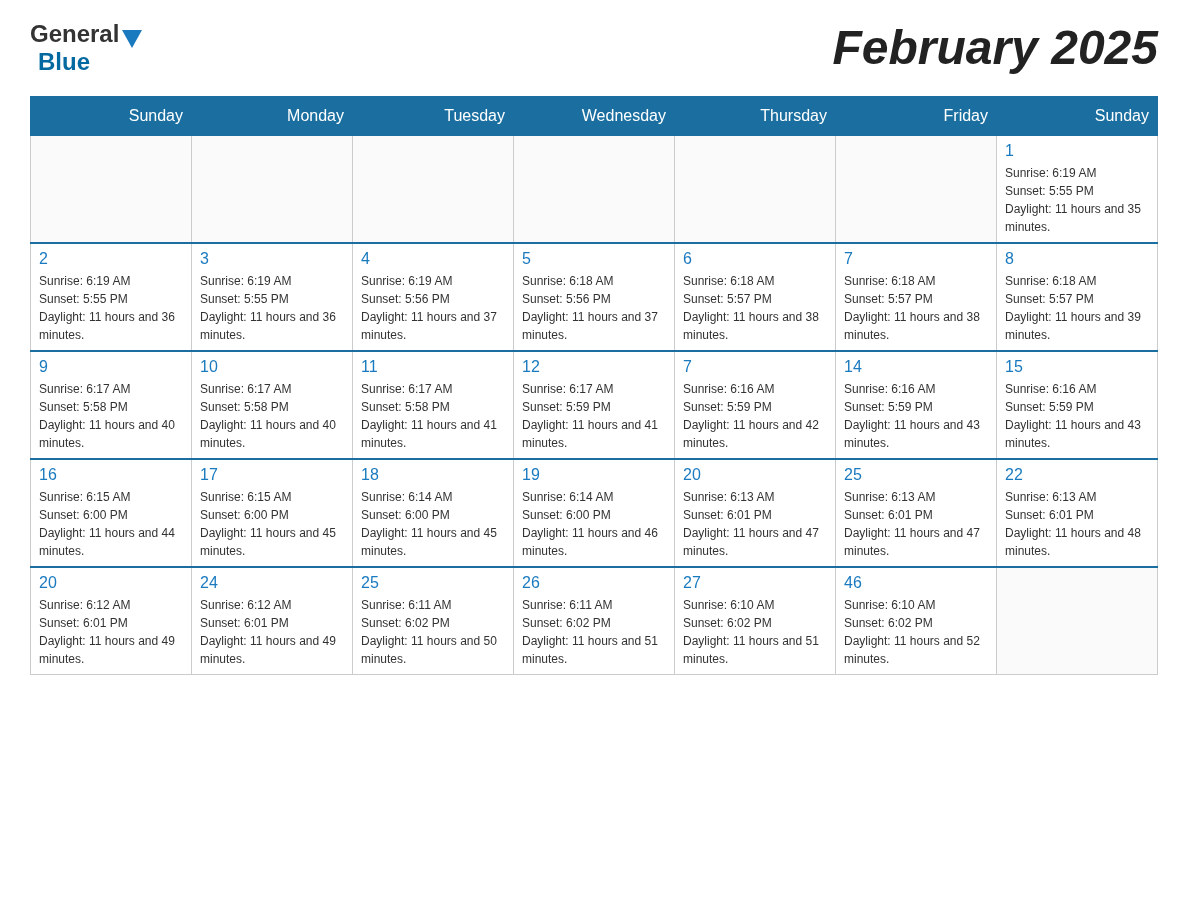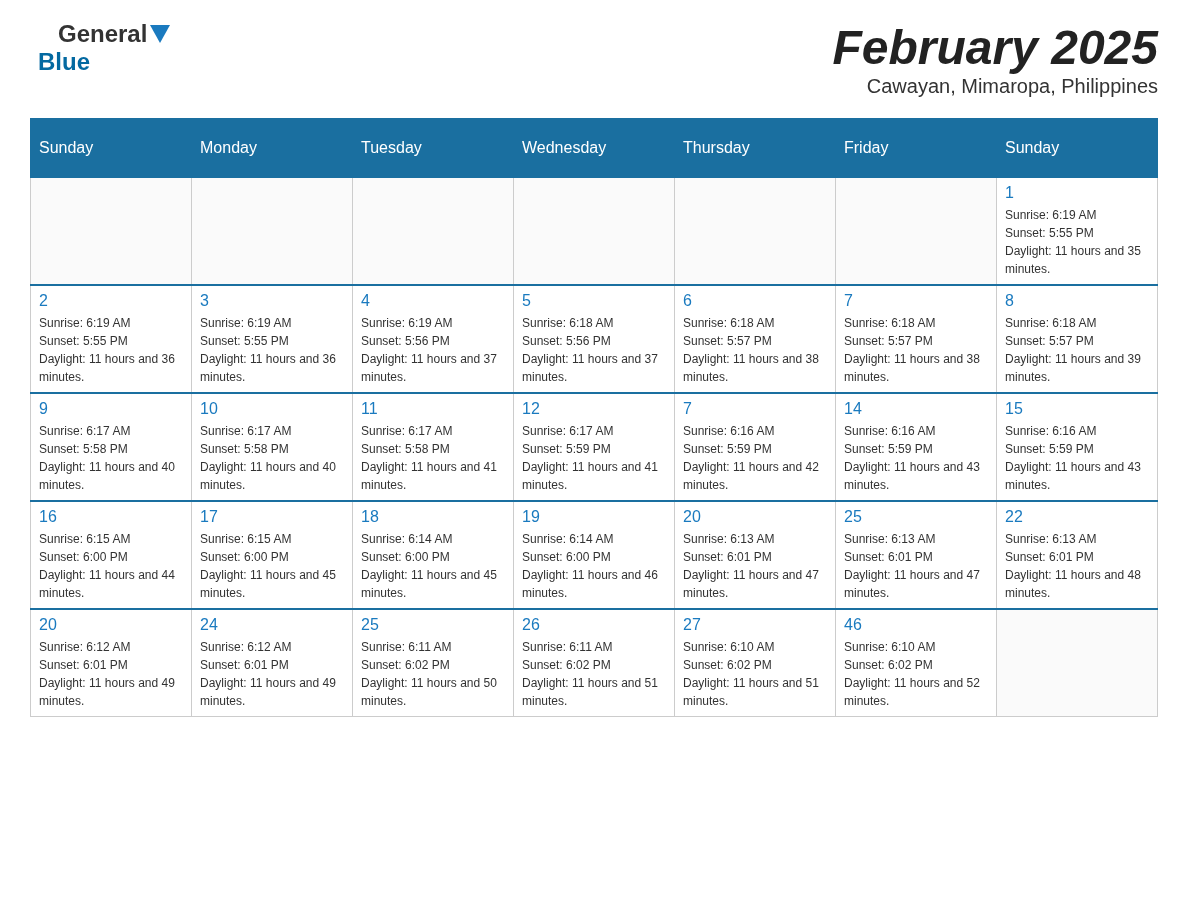--- a/index.html
+++ b/index.html
@@ -34,24 +34,24 @@
       color: #333;
     }
     .calendar {
       width: 100%;
       border-collapse: collapse;
       border: 1px solid #aaa;
     }
     .calendar th {
       background: #1a6fa0;
       color: #fff;
-      padding: 20px 8px;
+      padding: 10px 8px;
       font-size: 16px;
       font-weight: normal;
-      text-align: left;
+      text-align: right;
       border: 1px solid #1a6fa0;
     }
     .calendar td {
       vertical-align: top;
       padding: 6px 8px;
       border: 1px solid #ccc;
       width: 14.28%;
       min-height: 100px;
       font-size: 13px;
       color: #333;
@@ -77,42 +77,40 @@
     .logo-row {
       display: flex;
       align-items: center;
     }
     .logo-text-group {
       display: flex;
       flex-direction: column;
     }
     .logo-line1 {
       display: flex;
-      align-items: flex-start;
-      margin-left: 28px;
+      align-items: flex-end;
     }
   </style>
 </head>
 <body>
 
 <div class="header">
   <div class="logo">
     <div class="logo-row">
       <div class="logo-text-group">
         <div class="logo-line1">
           <span style="font-size:24px;font-weight:bold;color:#333;">General</span>
           <span style="display:inline-block;width:0;height:0;border-left:10px solid transparent;border-right:10px solid transparent;border-top:18px solid #1a7abf;margin-left:3px;margin-top:5px;"></span>
         </div>
         <span style="font-size:24px;font-weight:bold;color:#0369a1;margin-left:8px;">Blue</span>
       </div>
     </div>
   </div>
   <div class="title-section">
     <div class="month-title">February 2025</div>
-    <div class="location">Cawayan, Mimaropa, Philippines</div>
   </div>
 </div>
 
 <table class="calendar">
   <thead>
     <tr>
     <th>Sunday</th>
         <th>Monday</th>
         <th>Tuesday</th>
         <th>Wednesday</th>

